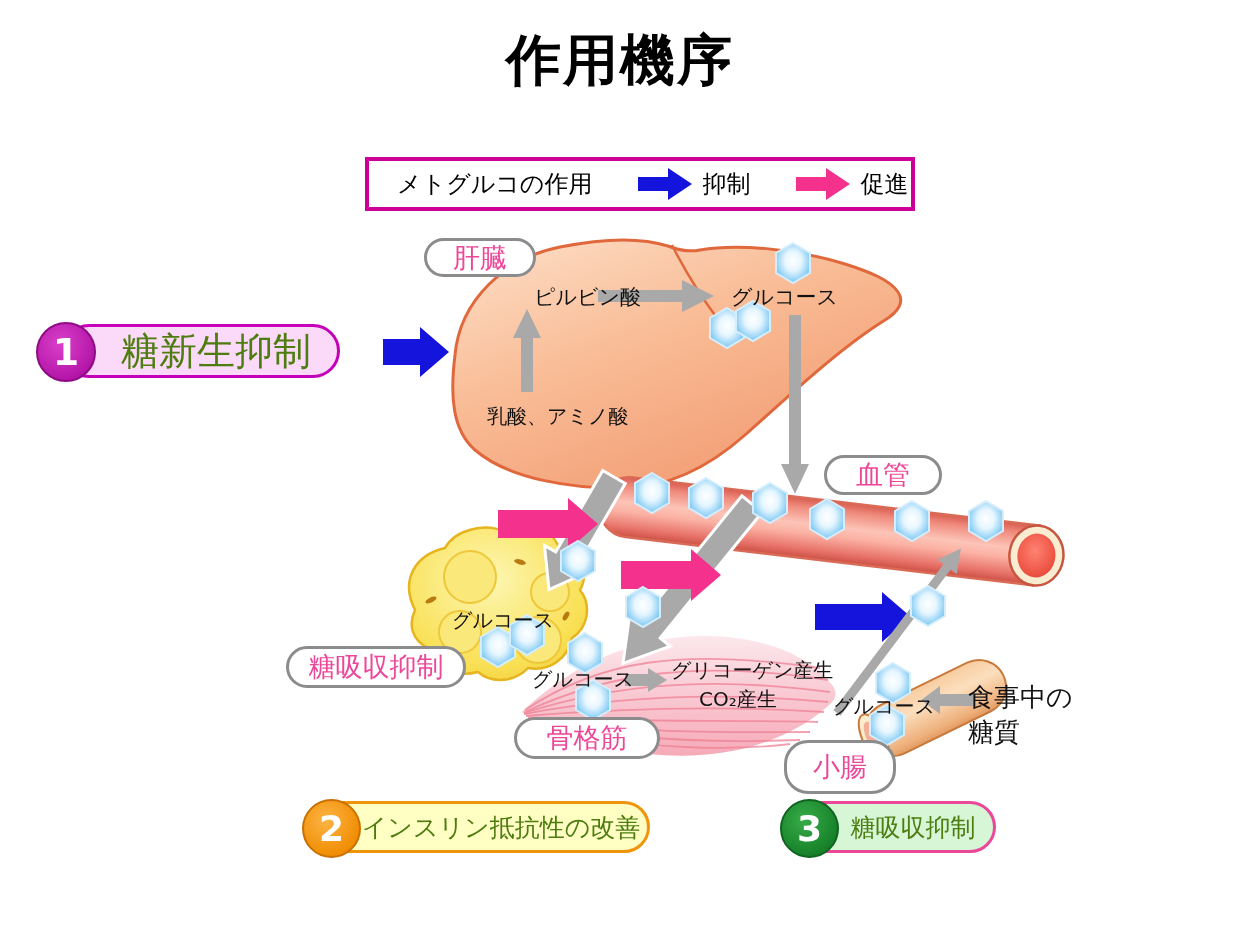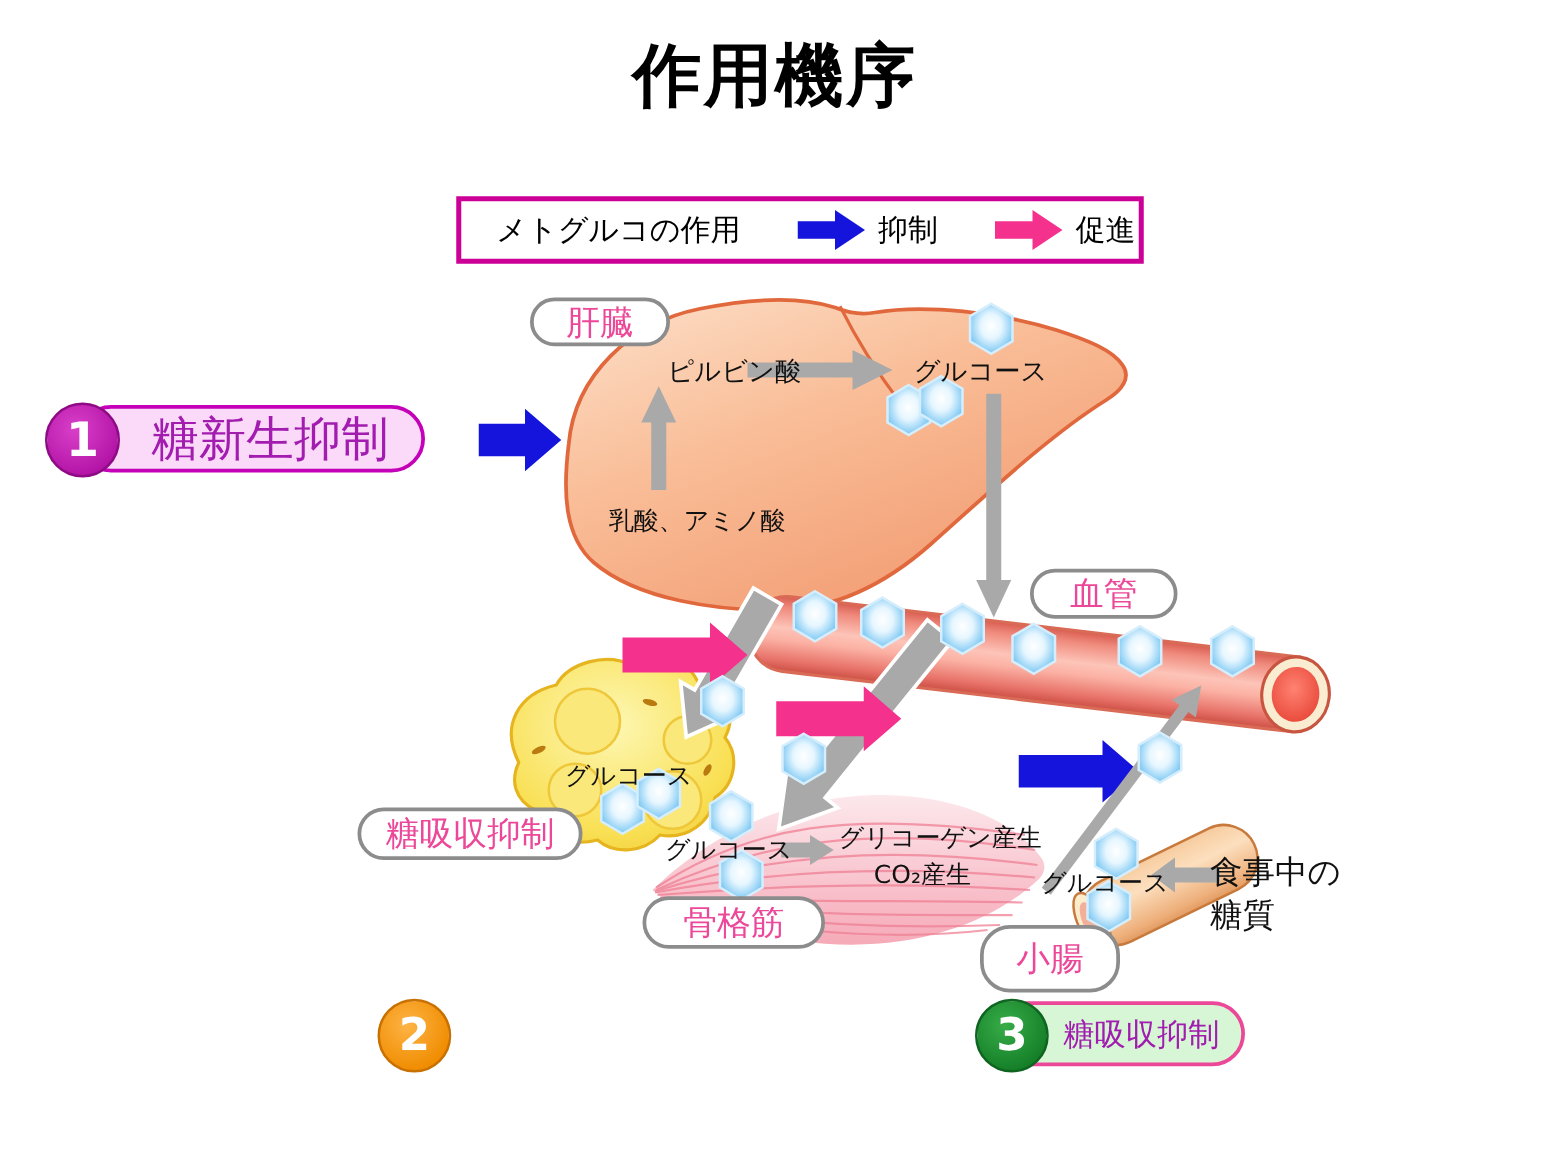--- a/index.html
+++ b/index.html
@@ -9,21 +9,21 @@
   .page-title{left:0;top:24px;width:1240px;text-align:center;font-size:55px;font-weight:900;color:#000;letter-spacing:2px;}
   
   .legend{left:365px;top:157px;width:550px;height:54px;border:4px solid #cc0096;background:#fff;
           display:flex;align-items:center;padding:0 0 0 28px;box-sizing:border-box;gap:10px;}
   .legend .ltext{font-size:24px;color:#000;}
   .legend .lspace{width:26px;}
   
   .organ-pill{background:#fff;border:3px solid #8c8c8c;border-radius:24px;display:flex;align-items:center;justify-content:center;
               font-size:27px;color:#ec4899;box-sizing:border-box;}
   
-  .step-pill{border-radius:28px;display:flex;align-items:center;justify-content:center;box-sizing:border-box;color:#a21caf;text-align:center;}
+  .step-pill{border-radius:28px;display:flex;align-items:center;justify-content:center;box-sizing:border-box;color:#4d7c0f;text-align:center;}
   .step-circle{border-radius:50%;display:flex;align-items:center;justify-content:center;color:#fff;font-weight:bold;}
   .note{color:#111;white-space:nowrap;}
 </style>
 </head>
 <body>
 
 <div class="canvas">
 
   <svg class="abs" style="left:0;top:0;" width="1240" height="930" viewBox="0 0 1240 930">
     <defs>
@@ -186,20 +186,23 @@
     <span class="ltext">促進</span>
   </div>
 
   <div class="abs step-pill" style="left:62px;top:324px;width:278px;height:54px;background:#fbd9f9;border:3.5px solid #c400b8;font-size:38px;padding-left:30px;">
     <span>糖新生抑制</span>
   </div>
   <div class="abs step-circle" style="left:36px;top:322px;width:56px;height:56px;background:radial-gradient(circle at 40% 35%,#d940c9,#b314a6 75%);border:2px solid #8e0b85;font-size:38px;">
     <span>1</span>
   </div>
 
+  <div class="abs step-pill" style="left:318px;top:801px;width:332px;height:52px;background:#ffffc4;border:3px solid #f0940a;font-size:25px;padding-left:34px;">
+    <span>インスリン抵抗性の改善</span>
+  </div>
   <div class="abs step-circle" style="left:302px;top:799px;width:55px;height:55px;background:radial-gradient(circle at 40% 35%,#fdb445,#f08c00 75%);border:2px solid #c87000;font-size:36px;">
     <span>2</span>
   </div>
 
   <div class="abs step-pill" style="left:796px;top:801px;width:200px;height:52px;background:#d6f6d6;border:3px solid #ec4899;font-size:25px;padding-left:34px;">
     <span>糖吸収抑制</span>
   </div>
   <div class="abs step-circle" style="left:780px;top:799px;width:55px;height:55px;background:radial-gradient(circle at 40% 35%,#37ac48,#157f28 75%);border:2px solid #0e6420;font-size:36px;">
     <span>3</span>
   </div>

